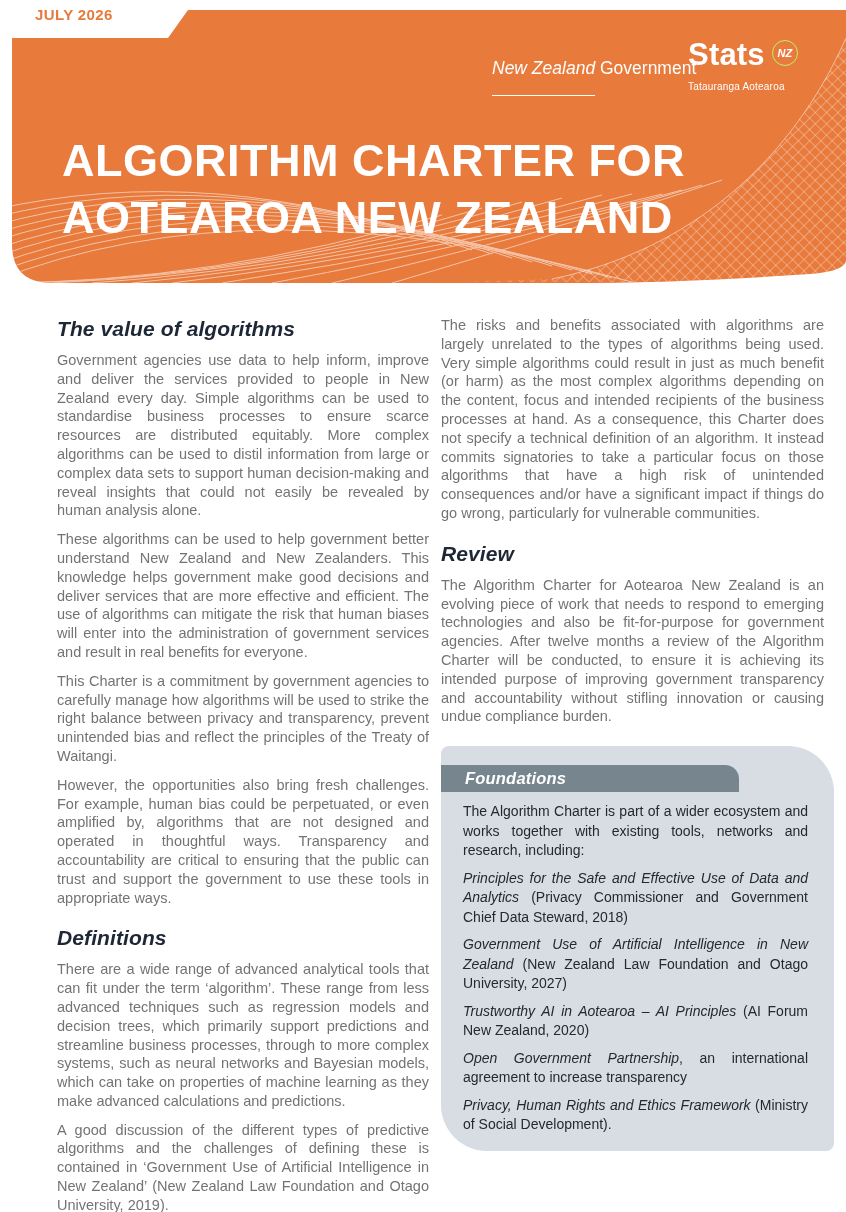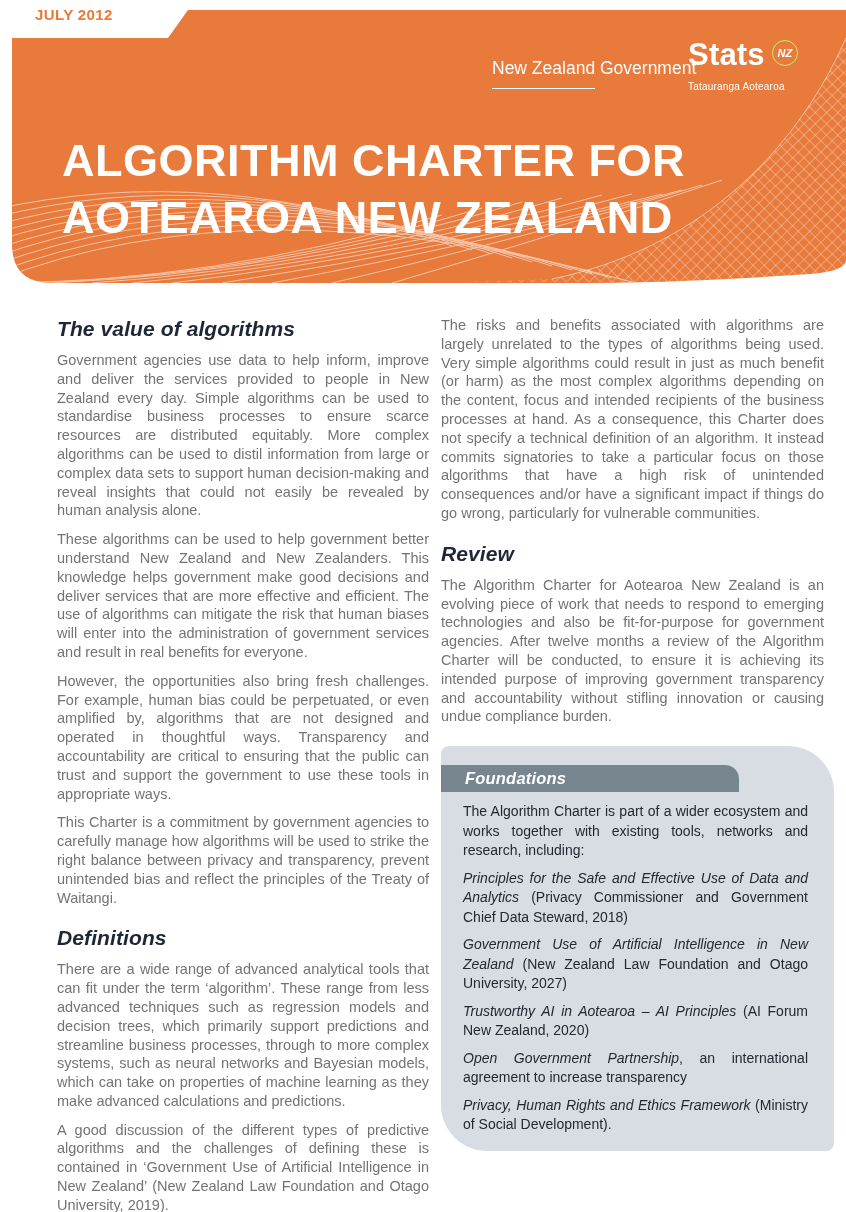--- a/index.html
+++ b/index.html
@@ -17,21 +17,21 @@
     clip-path:path("M0 28 H156 L176 0 H834 V250 Q834 261 798 264 Q650 274 540 273 H40 Q0 273 0 234 Z");
   }
   .banner svg.mesh{position:absolute;inset:0;width:834px;height:273px;}
   .doc-title{
     position:absolute;left:50px;top:122px;margin:0;
     color:#ffffff;font-size:45px;line-height:57px;font-weight:700;letter-spacing:.5px;
   }
   .govt-logo{
     position:absolute;left:480px;top:48px;color:#fff;font-size:17.5px;font-weight:400;white-space:nowrap;
   }
-  .govt-logo .nzu{border-bottom:1.5px solid #fff;padding-bottom:10px;}
+  .govt-logo .nzu{border-bottom:1.5px solid #fff;padding-bottom:17px;font-style:italic;}
   .stats-logo{position:absolute;left:676px;top:30px;color:#fff;}
   .stats-row{display:flex;align-items:center;}
   .stats-word{font-size:31px;font-weight:700;letter-spacing:.2px;line-height:30px;}
   .nz-badge{
     width:24px;height:24px;border:1px solid #bef264;border-radius:50%;
     margin-left:7px;margin-top:-4px;display:flex;align-items:center;justify-content:center;
     font-size:11px;font-weight:700;font-style:italic;
   }
   .stats-tag{font-size:10px;margin-top:11px;letter-spacing:.2px;}
   
@@ -65,21 +65,21 @@
   }
   .fbox p:last-child{margin-bottom:0;}
   .fitem .it{font-style:italic;}
 </style>
 </head>
 <body>
 
 <div class="page">
 
   <header>
-    <div class="date">JULY 2012</div>
+    <div class="date">JULY 2026</div>
 
     <div class="banner">
       <svg class="mesh" viewBox="0 0 834 273" aria-hidden="true">
         <defs>
           <pattern id="net" width="8" height="8" patternUnits="userSpaceOnUse" patternTransform="rotate(45)">
             <path d="M0 0H8M0 0V8" stroke="#ffffff" stroke-width="0.9" opacity="0.65" fill="none"></path>
           </pattern>
         </defs>
 
         <g stroke="#ffffff" stroke-width="1" fill="none" opacity="0.55">
@@ -124,22 +124,22 @@
       <h1 class="doc-title"><span>ALGORITHM CHARTER FOR</span><br><span>AOTEAROA NEW ZEALAND</span></h1>
     </div>
   </header>
 
   <main class="columns">
 
     <section class="col-left">
       <h2>The value of algorithms</h2>
       <p>Government agencies use data to help inform, improve and deliver the services provided to people in New Zealand every day. Simple algorithms can be used to standardise business processes to ensure scarce resources are distributed equitably. More complex algorithms can be used to distil information from large or complex data sets to support human decision-making and reveal insights that could not easily be revealed by human analysis alone.</p>
       <p>These algorithms can be used to help government better understand New Zealand and New Zealanders. This knowledge helps government make good decisions and deliver services that are more effective and efficient. The use of algorithms can mitigate the risk that human biases will enter into the administration of government services and result in real benefits for everyone.</p>
+      <p>This Charter is a commitment by government agencies to carefully manage how algorithms will be used to strike the right balance between privacy and transparency, prevent unintended bias and reflect the principles of the Treaty of Waitangi.</p>
       <p>However, the opportunities also bring fresh challenges. For example, human bias could be perpetuated, or even amplified by, algorithms that are not designed and operated in thoughtful ways. Transparency and accountability are critical to ensuring that the public can trust and support the government to use these tools in appropriate ways.</p>
-      <p>This Charter is a commitment by government agencies to carefully manage how algorithms will be used to strike the right balance between privacy and transparency, prevent unintended bias and reflect the principles of the Treaty of Waitangi.</p>
       <h2 class="mt">Definitions</h2>
       <p>There are a wide range of advanced analytical tools that can fit under the term ‘algorithm’. These range from less advanced techniques such as regression models and decision trees, which primarily support predictions and streamline business processes, through to more complex systems, such as neural networks and Bayesian models, which can take on properties of machine learning as they make advanced calculations and predictions.</p>
       <p>A good discussion of the different types of predictive algorithms and the challenges of defining these is contained in ‘Government Use of Artificial Intelligence in New Zealand’ (New Zealand Law Foundation and Otago University, 2019).</p>
     </section>
 
     <section class="col-right">
       <p>The risks and benefits associated with algorithms are largely unrelated to the types of algorithms being used. Very simple algorithms could result in just as much benefit (or harm) as the most complex algorithms depending on the content, focus and intended recipients of the business processes at hand. As a consequence, this Charter does not specify a technical definition of an algorithm. It instead commits signatories to take a particular focus on those algorithms that have a high risk of unintended consequences and/or have a significant impact if things do go wrong, particularly for vulnerable communities.</p>
       <h2 class="mt">Review</h2>
       <p>The Algorithm Charter for Aotearoa New Zealand is an evolving piece of work that needs to respond to emerging technologies and also be fit-for-purpose for government agencies. After twelve months a review of the Algorithm Charter will be conducted, to ensure it is achieving its intended purpose of improving government transparency and accountability without stifling innovation or causing undue compliance burden.</p>
 

